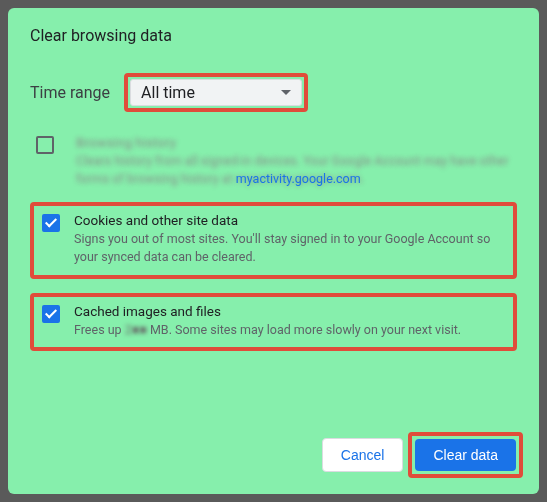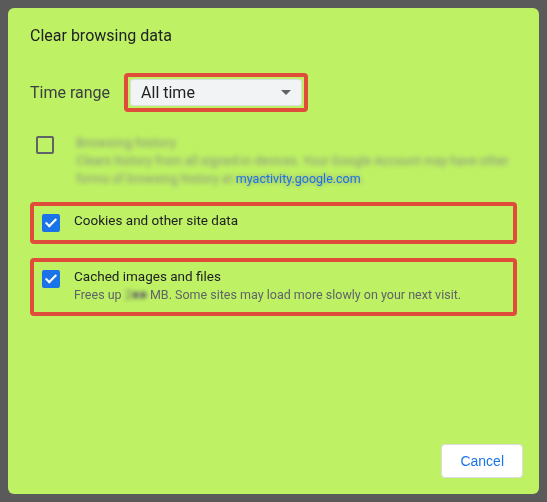--- a/index.html
+++ b/index.html
@@ -10,21 +10,21 @@
       height: 502px;
       overflow: hidden;
       position: relative;
     }
     .dialog {
       position: absolute;
       top: 8px;
       left: 8px;
       right: 8px;
       bottom: 8px;
-      background: #bef264;
+      background: #86efac;
       border-radius: 6px;
       display: flex;
       flex-direction: column;
       padding: 0;
     }
     .dialog-title {
       font-size: 16px;
       color: #202124;
       padding: 18px 22px 12px 22px;
       font-weight: 400;
@@ -194,31 +194,35 @@
         <div class="item-desc blur-text">
           <span>Clears history from all signed-in devices. Your Google Account may have other forms of browsing history at </span><span class="link">myactivity.google.com</span><span>.</span>
         </div>
       </div>
     </div>
 
     <div class="content-highlight">
       <div class="cb checked"></div>
       <div class="item-body">
         <div class="item-title">Cookies and other site data</div>
+        <div class="item-desc">Signs you out of most sites. You'll stay signed in to your Google Account so your synced data can be cleared.</div>
       </div>
     </div>
 
     <div class="content-highlight">
       <div class="cb checked"></div>
       <div class="item-body">
         <div class="item-title">Cached images and files</div>
         <div class="item-desc">
           <span>Frees up </span><span class="blur-inline">2■■</span><span> MB. Some sites may load more slowly on your next visit.</span>
         </div>
       </div>
     </div>
 
   </div>
 
   <div class="actions">
     <button class="btn btn-cancel">Cancel</button>
+    <span class="btn-highlight">
+      <button class="btn btn-primary">Clear data</button>
+    </span>
   </div>
 </div>
 
 </body></html>

